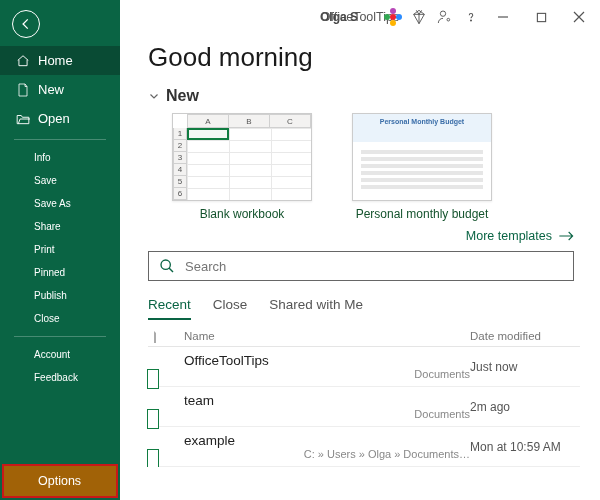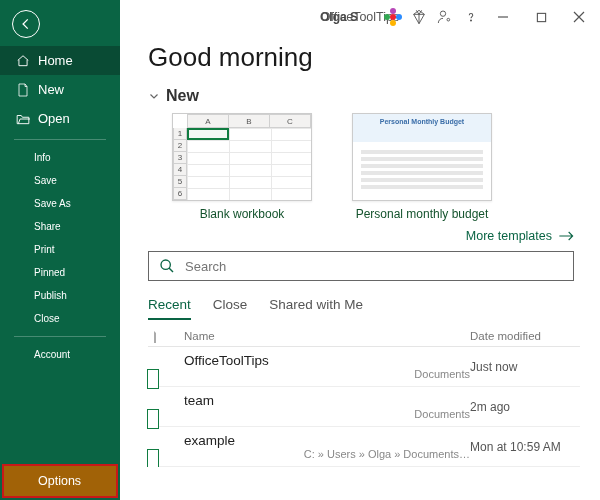--- a/index.html
+++ b/index.html
@@ -107,20 +107,21 @@
     <div class="nav-sub">Info</div>
     <div class="nav-sub">Save</div>
     <div class="nav-sub">Save As</div>
     <div class="nav-sub">Share</div>
     <div class="nav-sub">Print</div>
     <div class="nav-sub">Pinned</div>
     <div class="nav-sub">Publish</div>
     <div class="nav-sub">Close</div>
     <div class="hr"></div>
     <div class="nav-sub">Account</div>
+    <div class="nav-sub">Feedback</div>
     <div style="flex:1"></div>
     <div class="options-hl">
       <div class="nav-options">Options</div>
     </div>
   </div>
 
   <div class="main">
     <div class="titlebar" style="position:relative;">
       <span class="appname">OfficeToolTips</span>
       <span class="user">Olga S</span>

